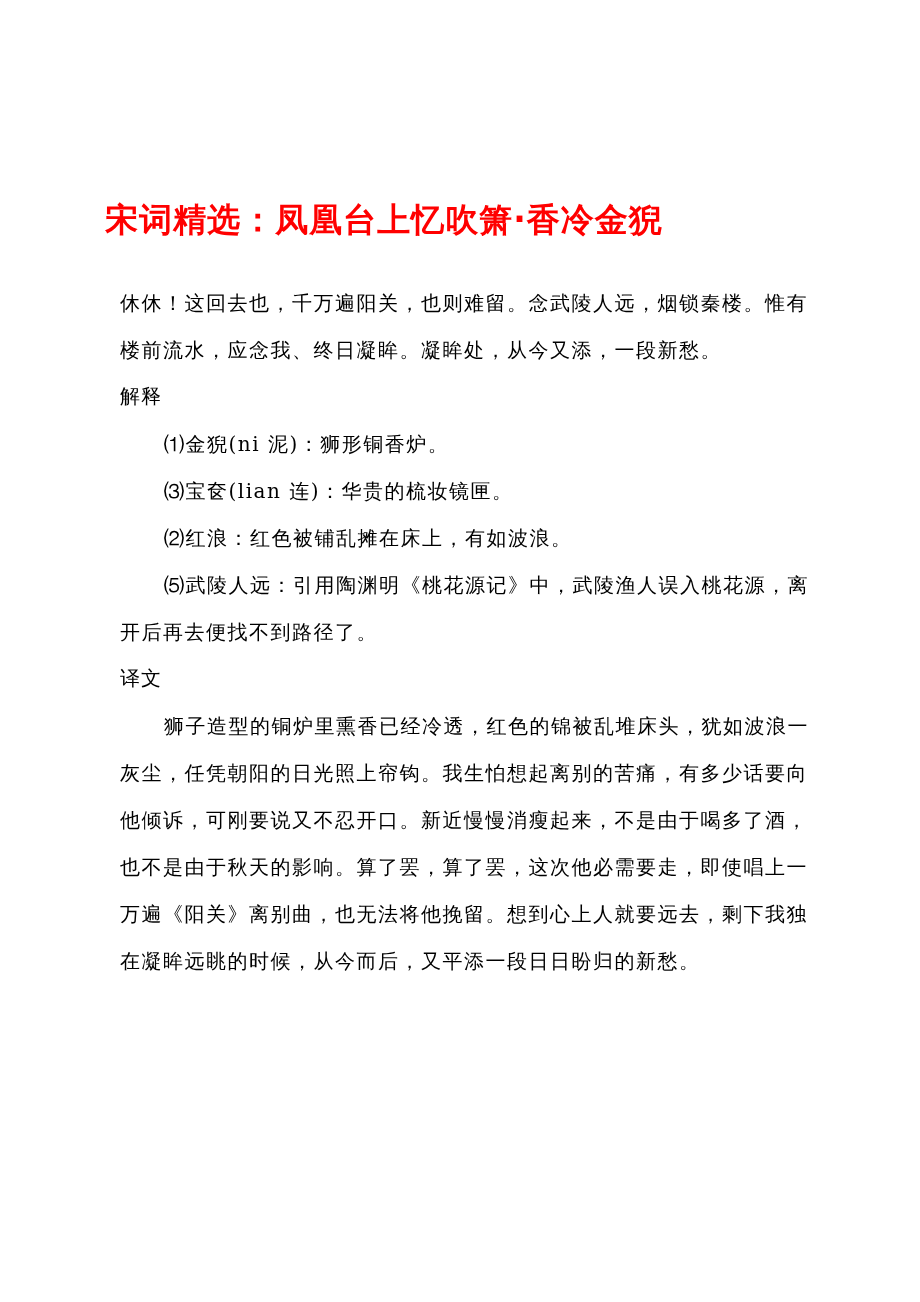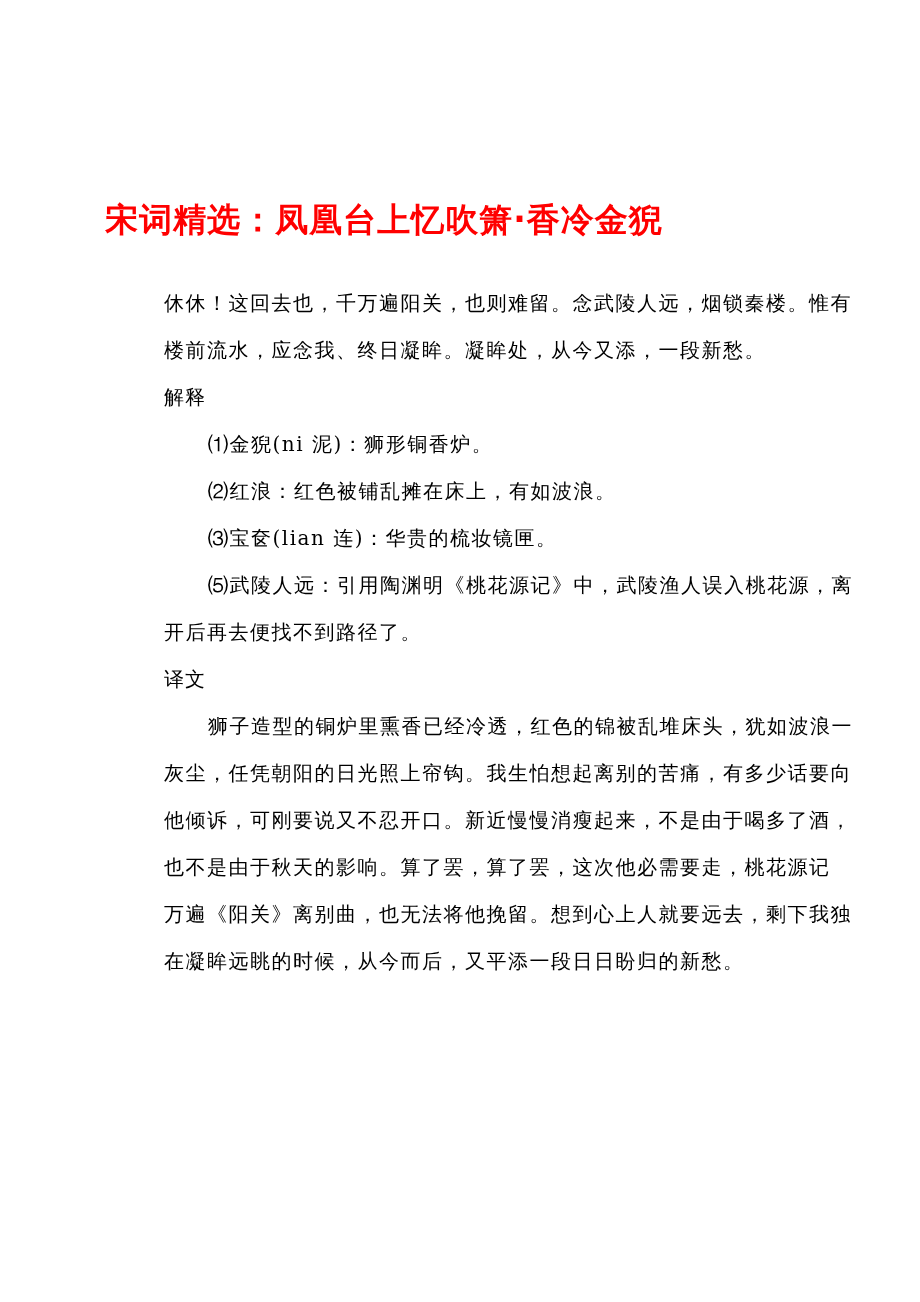--- a/index.html
+++ b/index.html
@@ -2,38 +2,38 @@
 <html><head>
 <meta charset="utf-8">
 <style>
   html, body { margin: 0; padding: 0; background: #ffffff; }
   body { width: 920px; height: 1302px; position: relative; overflow: hidden;
          font-family: "DejaVu Serif", "Liberation Serif", serif; color: #000; }
   .title { position: absolute; left: 0; width: 768px; top: 196px; text-align: center;
            font-size: 33px; font-weight: bold; color: #ff0000; letter-spacing: 1px;
            font-family: "DejaVu Sans", "Liberation Sans", sans-serif; line-height: 48px; }
   .content { position: absolute; left: 120px; top: 280px; width: 700px; font-size: 20px; }
-  .line { height: 47px; line-height: 47px; white-space: nowrap; letter-spacing: 1.5px; margin-left: 44px; }
+  .line { height: 47px; line-height: 47px; white-space: nowrap; letter-spacing: 1.5px; }
   .indent { padding-left: 44px; }
-  .heading { letter-spacing: 1px; }
+  .heading { letter-spacing: 1px; font-family: Liberation Mono, monospace; }
 </style>
 </head>
 <body>
 
 <div class="title">宋词精选：凤凰台上忆吹箫·香冷金猊</div>
 
 <div class="content">
   <div class="line">休休！这回去也，千万遍阳关，也则难留。念武陵人远，烟锁秦楼。惟有</div>
   <div class="line">楼前流水，应念我、终日凝眸。凝眸处，从今又添，一段新愁。</div>
   <div class="line heading">解释</div>
   <div class="line indent">⑴金猊(ni 泥)：狮形铜香炉。</div>
+  <div class="line indent">⑶宝奁(lian 连)：华贵的梳妆镜匣。</div>
   <div class="line indent">⑵红浪：红色被铺乱摊在床上，有如波浪。</div>
-  <div class="line indent">⑶宝奁(lian 连)：华贵的梳妆镜匣。</div>
   <div class="line indent">⑸武陵人远：引用陶渊明《桃花源记》中，武陵渔人误入桃花源，离</div>
   <div class="line">开后再去便找不到路径了。</div>
   <div class="line heading">译文</div>
   <div class="line indent">狮子造型的铜炉里熏香已经冷透，红色的锦被乱堆床头，犹如波浪一</div>
   <div class="line">灰尘，任凭朝阳的日光照上帘钩。我生怕想起离别的苦痛，有多少话要向</div>
   <div class="line">他倾诉，可刚要说又不忍开口。新近慢慢消瘦起来，不是由于喝多了酒，</div>
-  <div class="line">也不是由于秋天的影响。算了罢，算了罢，这次他必需要走，桃花源记</div>
+  <div class="line">也不是由于秋天的影响。算了罢，算了罢，这次他必需要走，即使唱上一</div>
   <div class="line">万遍《阳关》离别曲，也无法将他挽留。想到心上人就要远去，剩下我独</div>
   <div class="line">在凝眸远眺的时候，从今而后，又平添一段日日盼归的新愁。</div>
 </div>
 
 </body></html>

